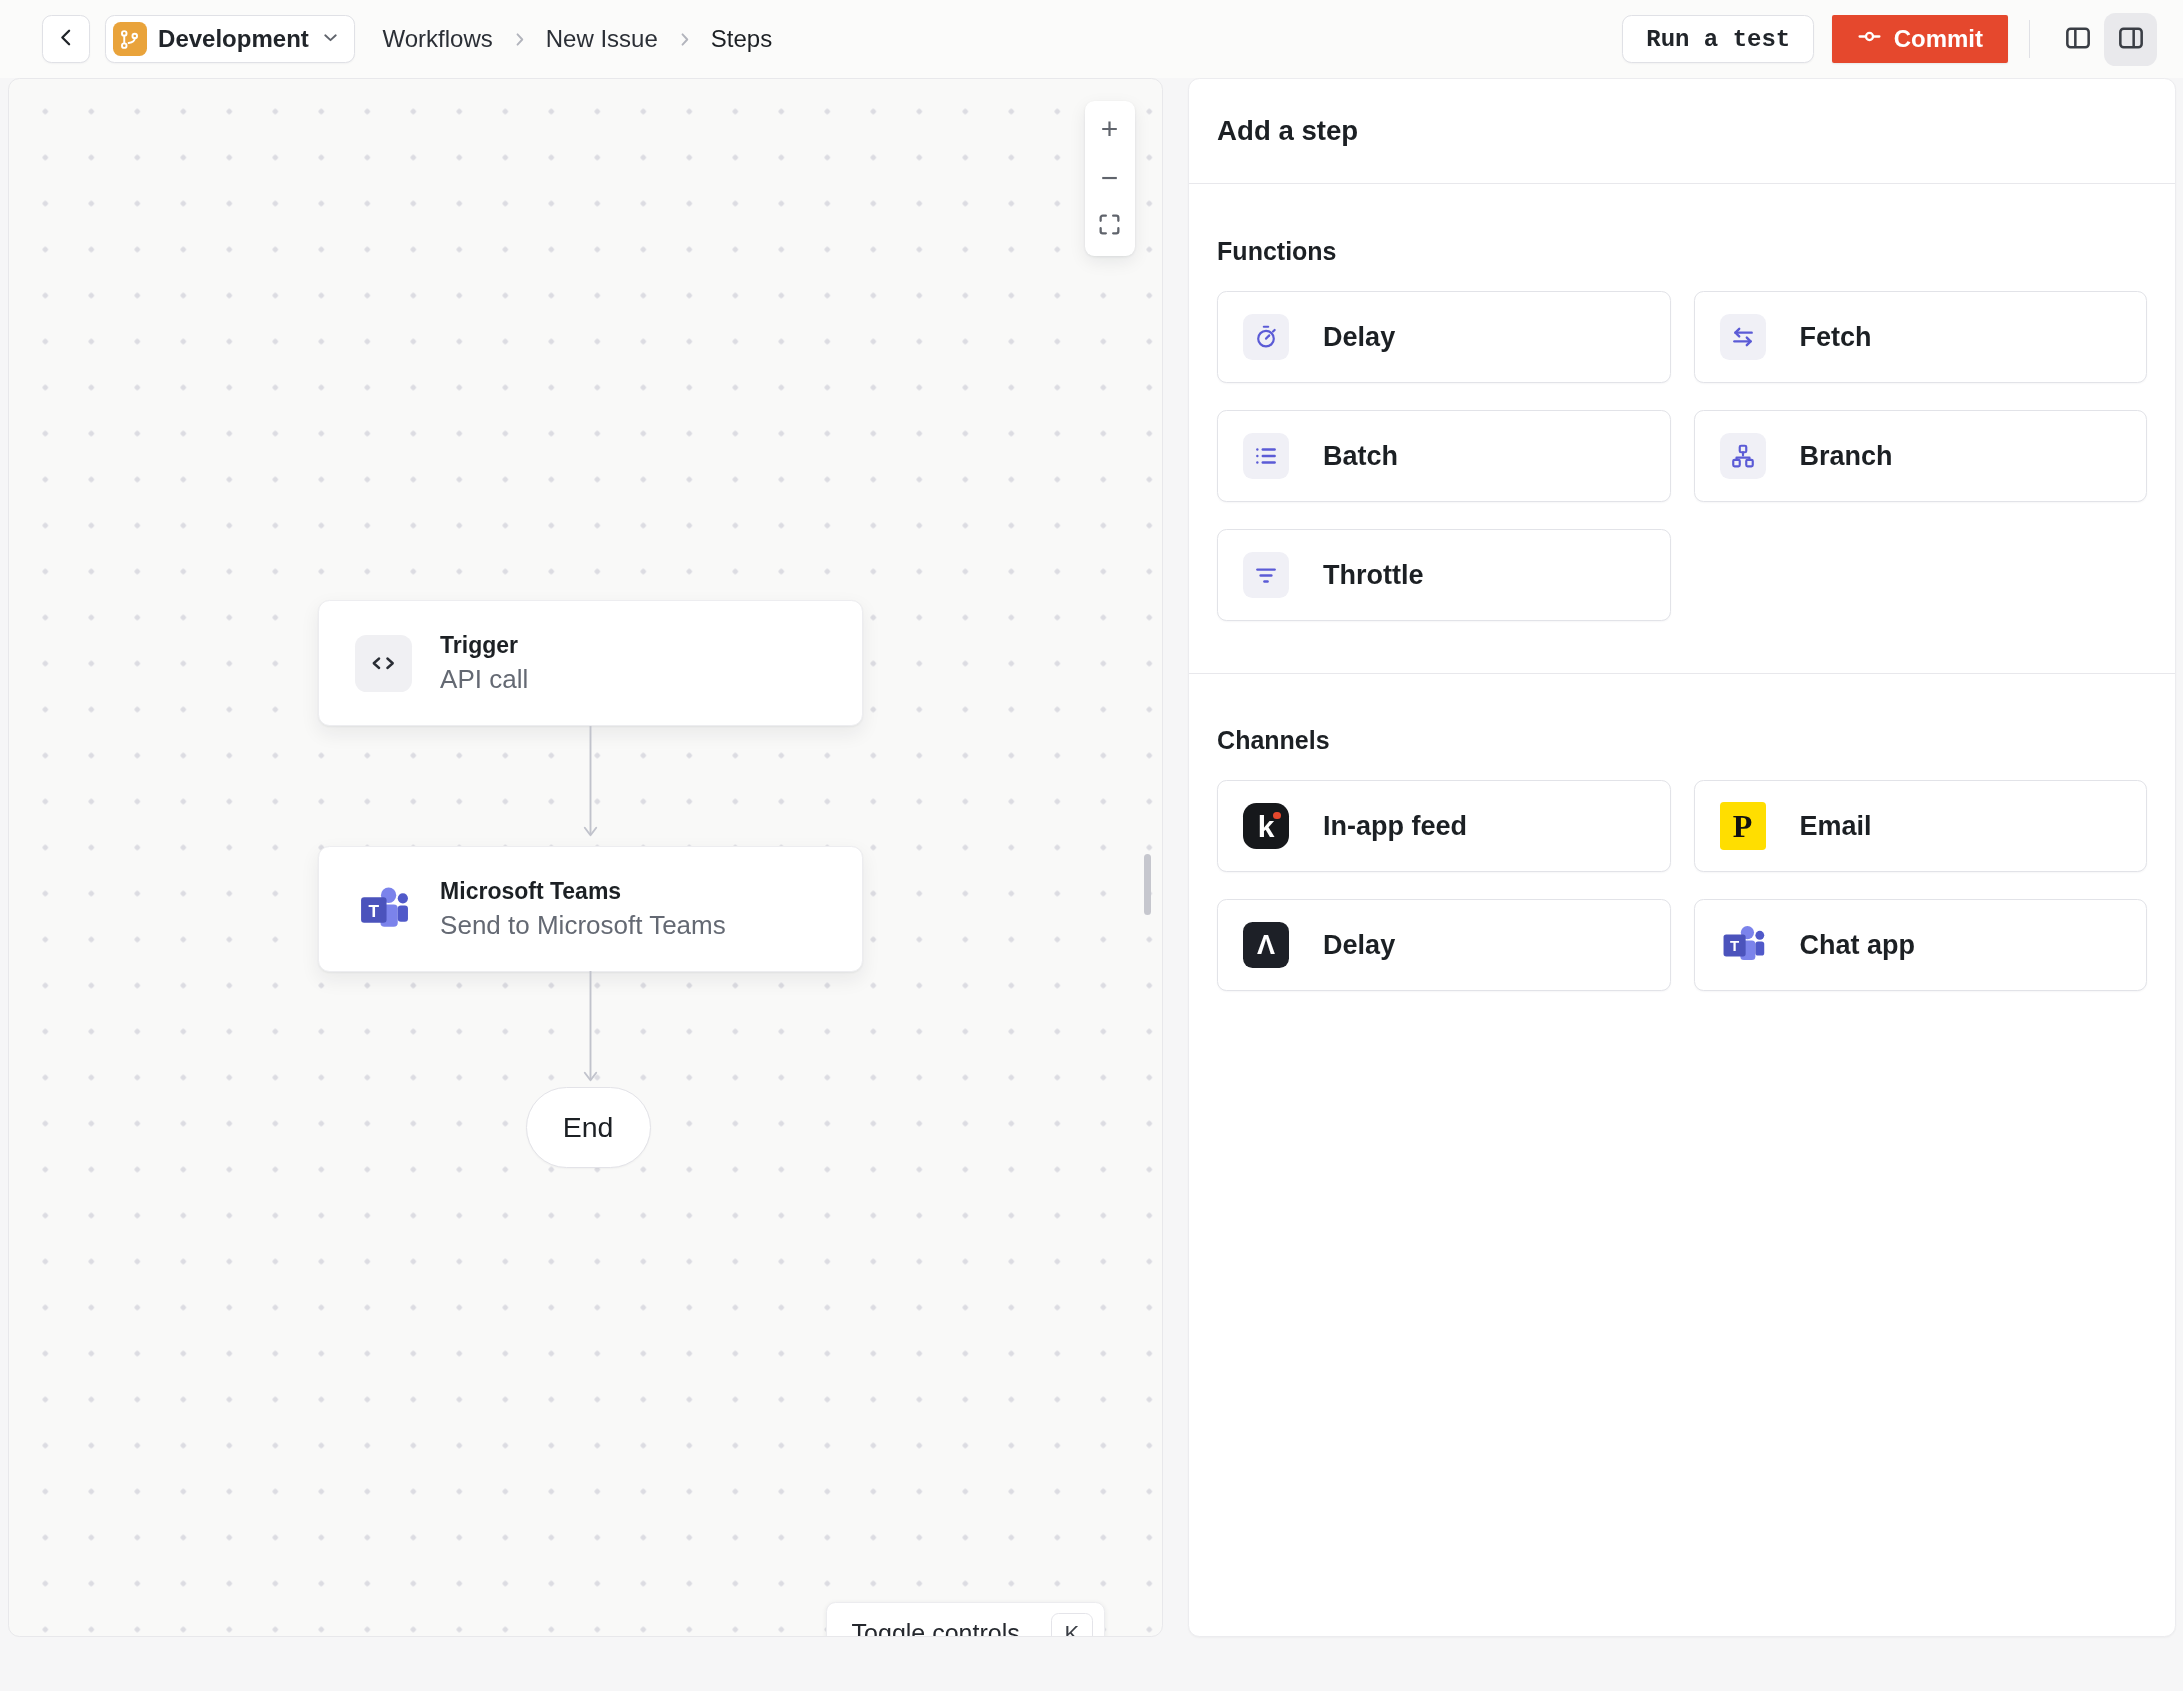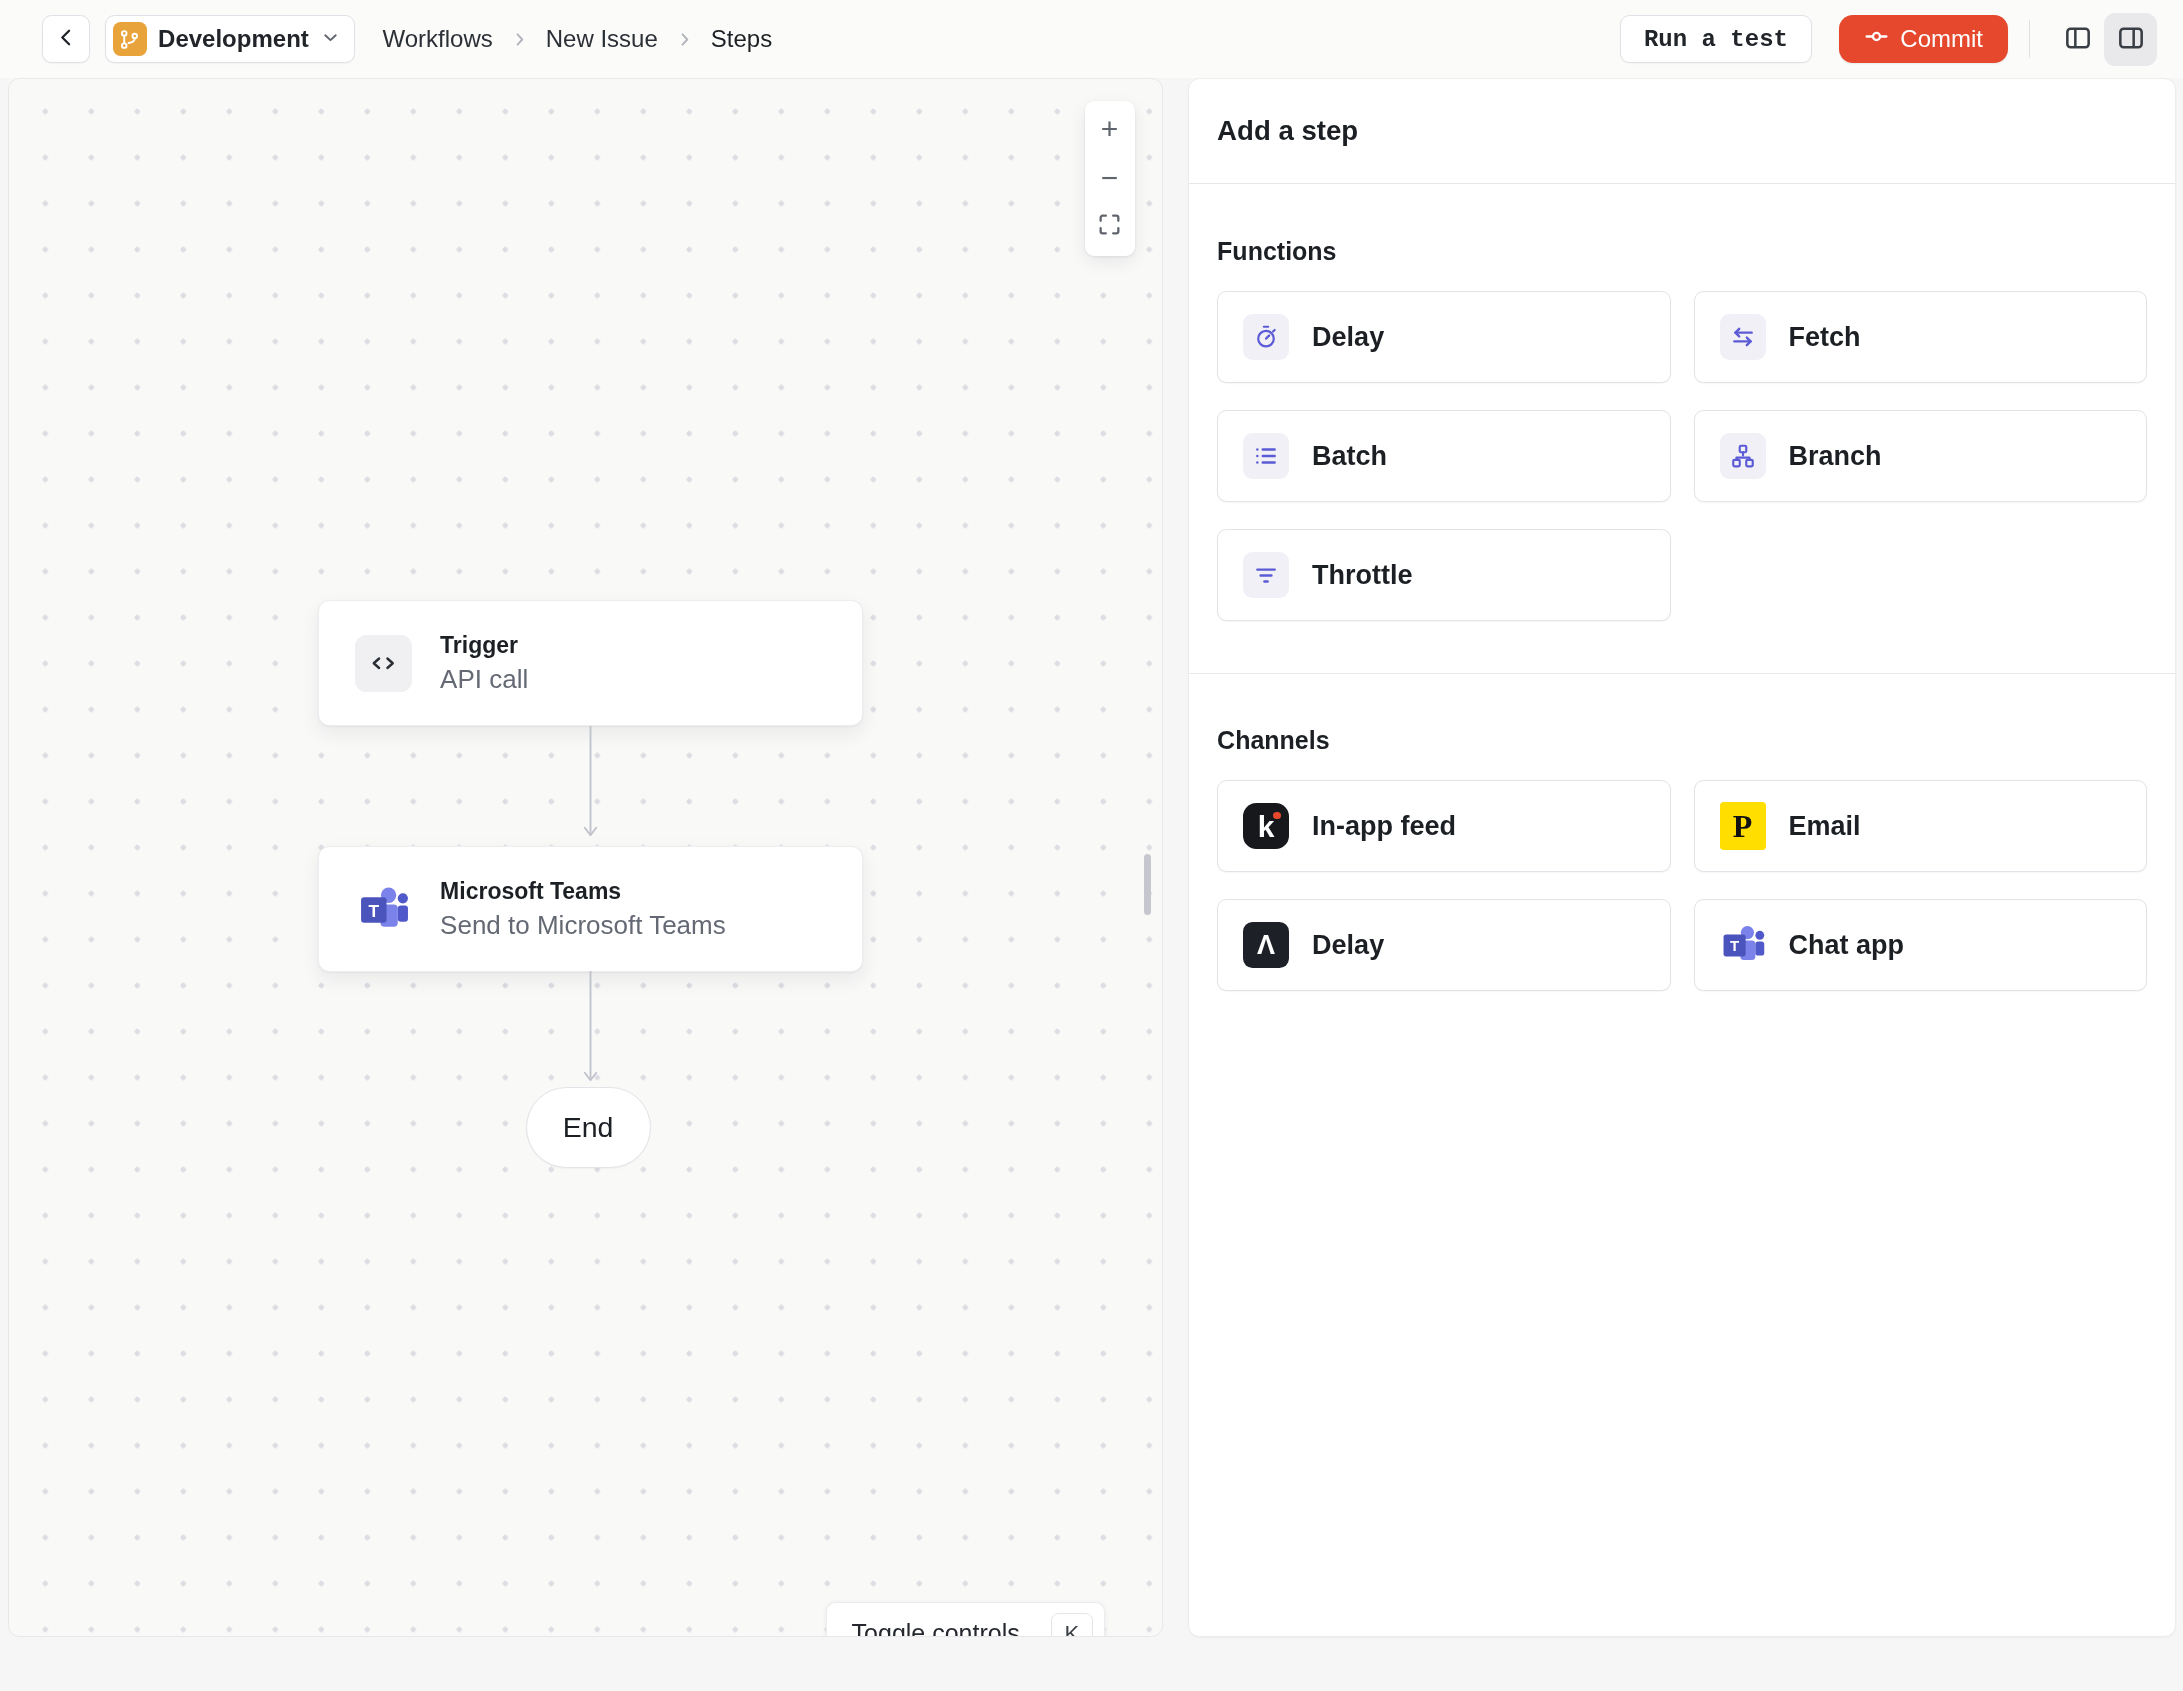--- a/index.html
+++ b/index.html
@@ -38,24 +38,24 @@
   .env-label { font-size:24px; font-weight:700; color:#21252A; }
   .breadcrumb { display:flex; align-items:center; gap:17px; margin-left:27px; }
   .crumb { font-size:24px; color:#2B2F36; cursor:pointer; }
   .crumb.current { color:#1C2024; cursor:default; }
   .crumb-sep { display:flex; align-items:center; }
   .spacer { flex:1; }
   .run-test-btn {
     height:48px; padding:0 23px; font-size:24px; font-weight:600; color:#21252A;
   }
   .commit-btn {
-    height:48px; margin-left:27px; padding:0 25px;
-    background:#E5482D; border:none; border-radius:14px;
+    height:48px; margin-left:18px; padding:0 25px;
+    background:#E5482D; border:none; border-radius:2px;
     display:flex; align-items:center; gap:11.4px;
-    font-size:24px; font-weight:400; color:#FFFFFF; cursor:pointer;
+    font-size:24px; font-weight:700; color:#FFFFFF; cursor:pointer;
     box-shadow:0 1px 1.9px rgba(16,24,40,.08);
   }
   .topbar-divider { width:1px; height:38px; background:#E0E1E6; margin:0 21px; }
   .panel-toggle {
     width:53px; height:53px; border:none; background:transparent; border-radius:11.4px;
     display:flex; align-items:center; justify-content:center; cursor:pointer;
   }
   .panel-toggle.active { background:#E9E9EC; }
 
   
@@ -143,21 +143,21 @@
   .panel-title { font-size:27.6px; font-weight:700; color:#1C2024; }
   .panel-body { padding:0 28.5px; }
   .section-heading { margin-top:53px; font-size:25px; font-weight:700; color:#1C2024; }
   .section-heading.channels { margin-top:52px; }
   .card-grid {
     margin-top:25px; display:grid; grid-template-columns:1fr 1fr; gap:27px 23px;
   }
   .step-card {
     height:92px; background:#FFFFFF; border:1px solid #E2E3E8; border-radius:9.5px;
     box-shadow:0 1px 1.9px rgba(16,24,40,.04);
-    display:flex; align-items:center; gap:23px; padding-left:25px; cursor:pointer;
+    display:flex; align-items:center; gap:34px; padding-left:25px; cursor:pointer;
   }
   .step-label { font-size:27px; font-weight:600; color:#1C2024; }
   .fn-icon {
     width:46px; height:46px; border-radius:9.5px; background:#F0F0F6;
     display:flex; align-items:center; justify-content:center; flex:0 0 46px;
   }
   .full-divider { height:1px; background:#E8E8EC; margin:52px -28.5px 0 -28.5px; }
 
   
   .brand-icon {

